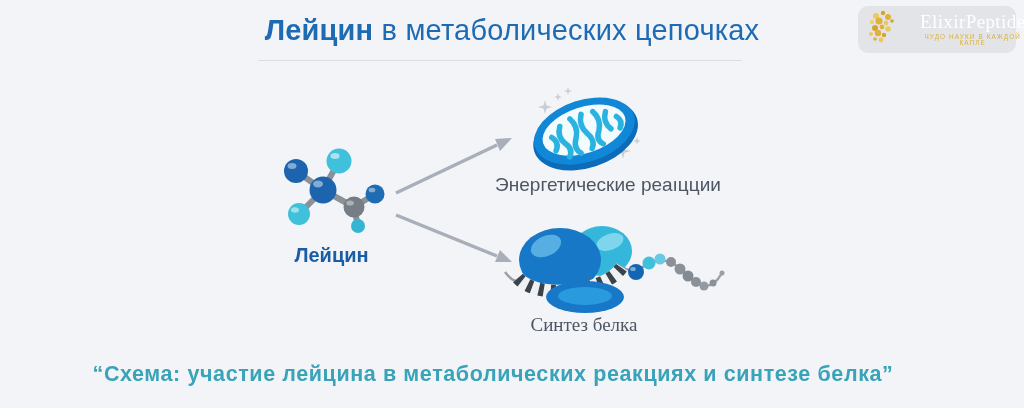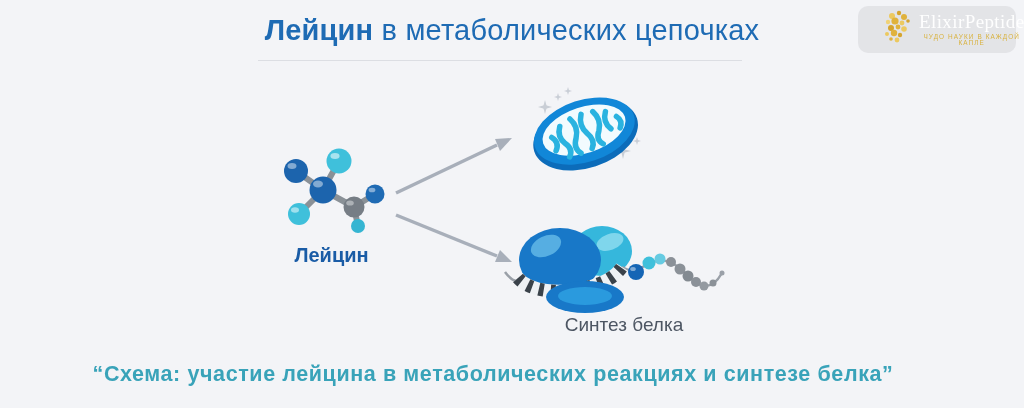--- a/index.html
+++ b/index.html
@@ -19,40 +19,40 @@
   .title .hl{font-weight:700;}
   .divider{
     position:absolute;top:60px;left:258px;width:484px;height:1px;
     background:#dcdee3;
   }
   
   .logo{
     position:absolute;top:6px;right:8px;width:158px;height:47px;
     background:rgba(70,72,78,0.09);
     border-radius:10px;
-    display:flex;align-items:center;gap:7px;
-    padding:0 24px;box-sizing:border-box;
+    display:flex;align-items:center;gap:24px;
+    padding:0 8px;box-sizing:border-box;
   }
   .logo-text{display:flex;flex-direction:column;line-height:1.05;}
   .logo-name{
     font-family:"Liberation Serif", serif;
     font-size:19px;color:rgba(255,255,255,0.96);letter-spacing:0.4px;
   }
   .logo-tagline{
     font-size:6.4px;color:#d9b23e;letter-spacing:1.1px;
     text-transform:uppercase;margin-top:2px;text-align:center;
   }
   
   .lbl{position:absolute;text-align:center;color:#4d5663;font-size:19px;}
   .lbl-molecule{
     top:244px;left:259px;width:145px;
     color:#1a5ca6;font-weight:700;font-size:20px;
   }
   .lbl-energy{top:174px;left:488px;width:240px;}
-  .lbl-synthesis{top:314px;left:524px;width:200px;}
+  .lbl-synthesis{top:314px;left:484px;width:200px;font-family:Liberation Serif, serif;}
   
   .caption{
     position:absolute;top:362px;left:0;width:986px;
     text-align:center;
     font-size:21.5px;font-weight:700;letter-spacing:0.6px;
     color:#39a3b9;
   }
   svg.art{position:absolute;top:0;left:0;}
 </style>
 </head>
@@ -189,17 +189,18 @@
       <circle cx="680" cy="269" r="5.5" fill="#8b9198"></circle>
       <circle cx="688" cy="276" r="5.5" fill="#838a91"></circle>
       <circle cx="696" cy="282" r="5" fill="#8b9198"></circle>
       <circle cx="704" cy="286" r="4.5" fill="#949aa1"></circle>
       <circle cx="713" cy="283" r="3.5" fill="#8b9198"></circle>
       <circle cx="722" cy="273" r="2.5" fill="#9aa0a8"></circle>
     </g>
   </svg>
 
   <div class="lbl lbl-molecule">Лейцин</div>
+  <div class="lbl lbl-energy">Энергетические реаıцции</div>
   <div class="lbl lbl-synthesis">Синтез белка</div>
 
   <div class="caption">“Схема: участие лейцина в метаболических реакциях и синтезе белка”</div>
 
 </div>
 
 </body></html>

